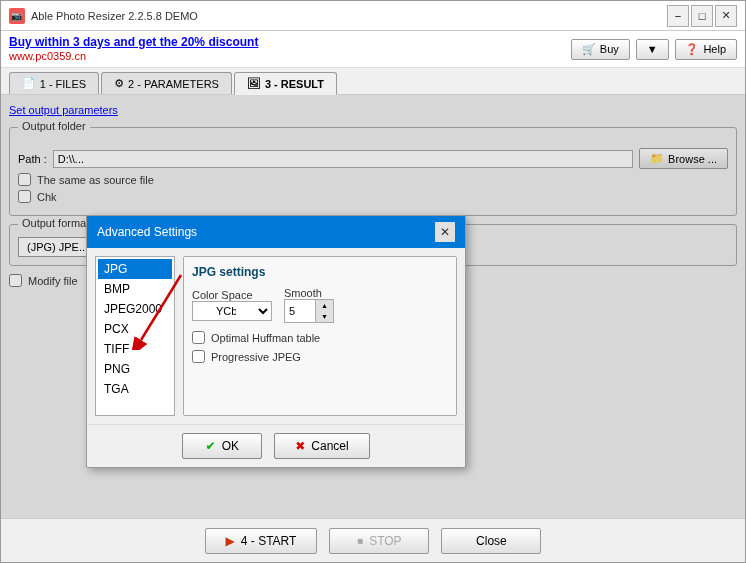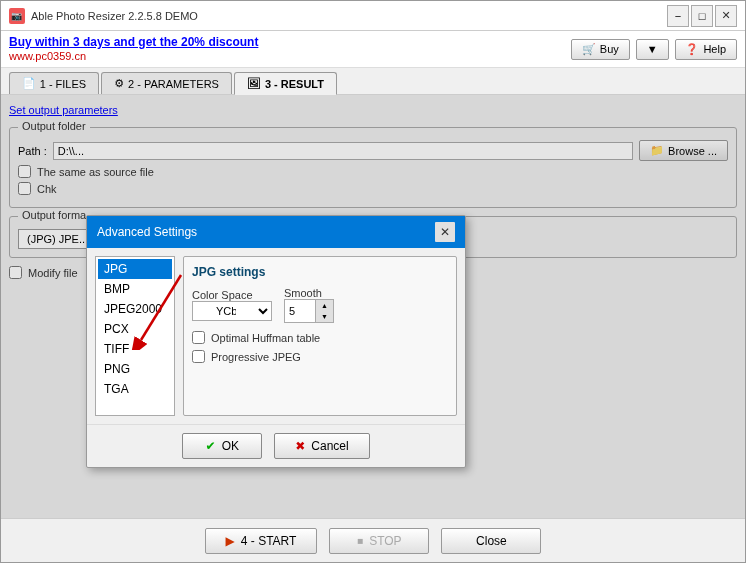--- a/index.html
+++ b/index.html
@@ -450,21 +450,21 @@
   </div>
 
   <div class="content-area">
     
     
     <span class="set-output-link">Set output parameters</span>
 
     
     <div class="group-box" style="margin-top: 10px;">
       <span class="group-box-label">Output folder</span>
-      <div style="display:flex; align-items:center; gap:6px; margin-top:4px;">
+      <div style="display:flex; align-items:center; gap:6px; margin-top:12px;">
         <span style="font-size:11px;">Path :</span>
         <input type="text" style="flex: 1 1 0%; padding: 2px 4px; border: 1px solid rgb(170, 170, 170); font-size: 11px;" value="D:\\...">
         <button class="promo-btn">
           <span>📁</span>
           <span>Browse ...</span>
         </button>
       </div>
       <div class="main-checkbox-row">
         <input type="checkbox" style="">
         <span class="main-checkbox-label">The same as source file</span>

